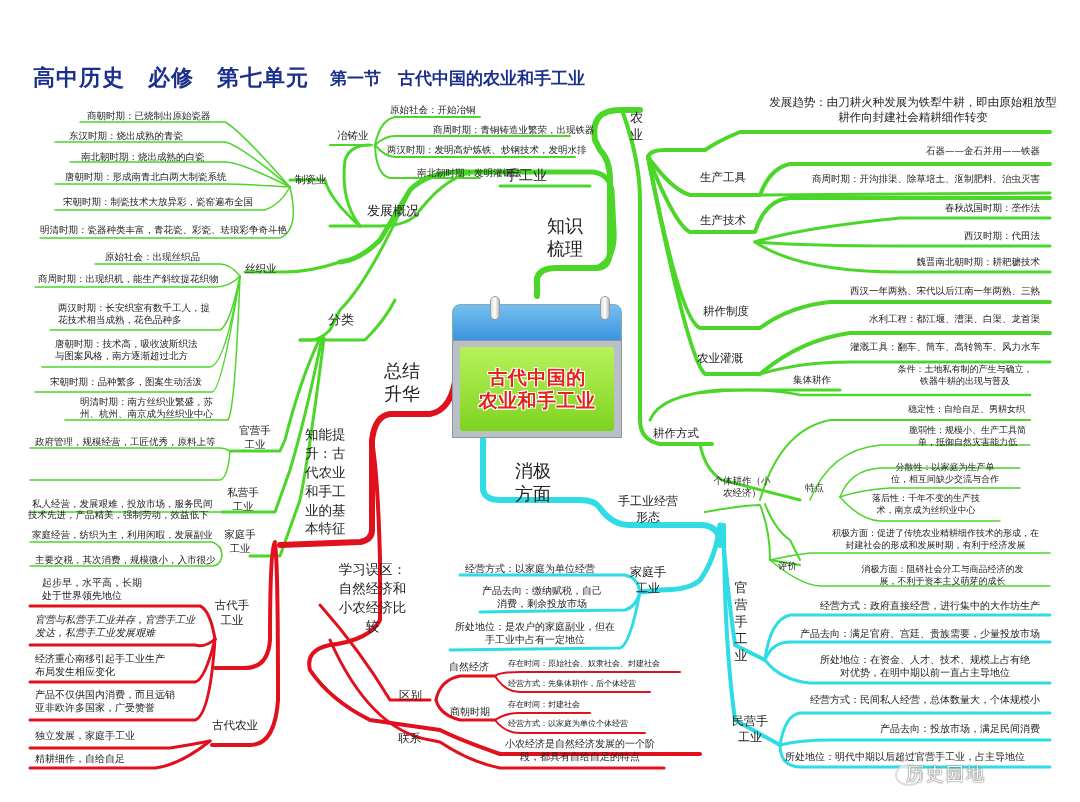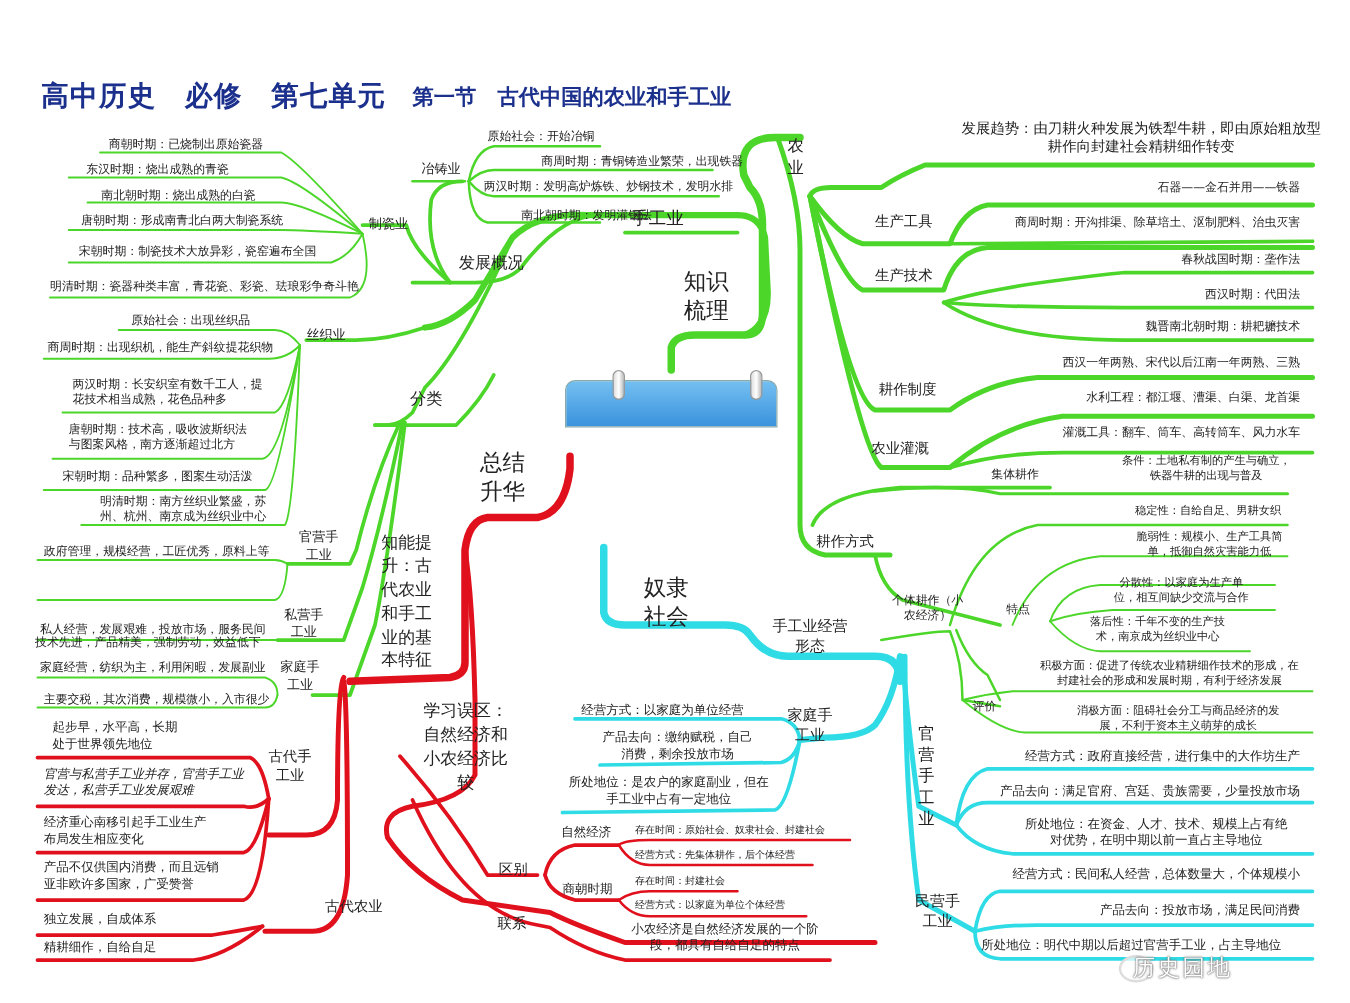--- a/index.html
+++ b/index.html
@@ -144,20 +144,26 @@
   </g>
 </svg>
 
 <div class="t title-main" style="left:33px;top:64px;">高中历史　必修　第七单元</div>
 <div class="t title-sub" style="left:330px;top:67px;">第一节　古代中国的农业和手工业</div>
 
 <div id="calendar">
   <div class="top"></div>
   <div class="ring a"></div>
   <div class="ring b"></div>
+  <div class="body">
+    <div class="inner">
+      <span>古代中国的</span>
+      <span>农业和手工业</span>
+    </div>
+  </div>
 </div>
 
 <div class="t l" style="left:547px;top:215px;width:40px;white-space:normal;">知识梳理</div>
 <div class="t m" style="left:505px;top:166px;font-size:14px;">手工业</div>
 <div class="t m" style="left:367px;top:203px;">发展概况</div>
 <div class="t s" style="left:337px;top:129px;">冶铸业</div>
 <div class="t xs" style="left:390px;top:104px;">原始社会：开始冶铜</div>
 <div class="t xs" style="left:397px;top:124px;margin-left:36px;">商周时期：青铜铸造业繁荣，出现铁器</div>
 <div class="t xs" style="left:387px;top:144px;">两汉时期：发明高炉炼铁、炒钢技术，发明水排</div>
 <div class="t xs" style="left:372px;top:167px;padding-left:45px;">南北朝时期：发明灌钢法</div>
@@ -215,36 +221,36 @@
 <div class="t xs vert c" style="left:828px;top:528px;width:215px;font-size:9px;">积极方面：促进了传统农业精耕细作技术的形成，在封建社会的形成和发展时期，有利于经济发展</div>
 <div class="t xs vert c" style="left:860px;top:564px;width:165px;font-size:9px;">消极方面：阻碍社会分工与商品经济的发展，不利于资本主义萌芽的成长</div>
 
 <div class="t l" style="left:384px;top:360px;width:40px;white-space:normal;">总结升华</div>
 <div class="t m vert" style="left:305px;top:425px;width:50px;font-size:13.5px;line-height:1.4;">知能提升：古代农业和手工业的基本特征</div>
 <div class="t s vert c" style="left:212px;top:598px;width:40px;font-size:11.5px;">古代手工业</div>
 <div class="t xs vert" style="left:42px;top:576px;width:105px;font-size:10px;">起步早，水平高，长期处于世界领先地位</div>
 <div class="t xs vert" style="left:35px;top:613px;width:160px;font-size:10px;font-style:italic;">官营与私营手工业并存，官营手工业发达，私营手工业发展艰难</div>
 <div class="t xs vert" style="left:35px;top:652px;width:130px;font-size:10px;">经济重心南移引起手工业生产布局发生相应变化</div>
 <div class="t xs vert" style="left:35px;top:688px;width:145px;font-size:10px;">产品不仅供国内消费，而且远销亚非欧许多国家，广受赞誉</div>
-<div class="t s" style="left:212px;top:718px;font-size:11.5px;margin-left:48px;">古代农业</div>
-<div class="t xs" style="left:35px;top:729px;font-size:10px;">独立发展，自成体系</div>
+<div class="t s" style="left:212px;top:718px;font-size:11.5px;">古代农业</div>
+<div class="t xs" style="left:35px;top:729px;font-size:10px;">独立发展，家庭手工业</div>
 <div class="t xs" style="left:35px;top:752px;font-size:10px;">精耕细作，自给自足</div>
 
 <div class="t m vert c" style="left:335px;top:560px;width:75px;font-size:13.5px;line-height:1.4;">学习误区：自然经济和小农经济比较</div>
 <div class="t s" style="left:399px;top:688px;font-size:11.5px;">区别</div>
 <div class="t xs" style="left:449px;top:660px;font-size:10px;">自然经济</div>
 <div class="t xs" style="left:508px;top:659px;font-size:8px;">存在时间：原始社会、奴隶社会、封建社会</div>
 <div class="t xs" style="left:508px;top:679px;font-size:8px;">经营方式：先集体耕作，后个体经营</div>
 <div class="t xs" style="left:450px;top:705px;font-size:10px;">商朝时期</div>
 <div class="t xs" style="left:508px;top:700px;font-size:8px;">存在时间：封建社会</div>
 <div class="t xs" style="left:508px;top:719px;font-size:8px;">经营方式：以家庭为单位个体经营</div>
 <div class="t s" style="left:398px;top:731px;font-size:11.5px;">联系</div>
 <div class="t xs vert c" style="left:505px;top:737px;width:150px;font-size:10px;">小农经济是自然经济发展的一个阶段，都具有自给自足的特点</div>
 
-<div class="t l" style="left:515px;top:460px;width:40px;white-space:normal;">奴隶社会</div>
+<div class="t l" style="left:515px;top:460px;width:40px;white-space:normal;">消极方面</div>
 <div class="t s vert c" style="left:617px;top:494px;width:62px;font-size:12px;">手工业经营形态</div>
 <div class="t s vert c" style="left:628px;top:565px;width:40px;font-size:12px;">家庭手工业</div>
 <div class="t xs" style="left:465px;top:562px;font-size:10px;">经营方式：以家庭为单位经营</div>
 <div class="t xs vert c" style="left:482px;top:584px;width:120px;font-size:10px;">产品去向：缴纳赋税，自己消费，剩余投放市场</div>
 <div class="t xs vert c" style="left:455px;top:620px;width:160px;font-size:10px;">所处地位：是农户的家庭副业，但在手工业中占有一定地位</div>
 <div class="t m vert c" style="left:731px;top:580px;width:20px;font-size:13px;">官营手工业</div>
 <div class="t xs r" style="right:40px;top:599px;font-size:10px;">经营方式：政府直接经营，进行集中的大作坊生产</div>
 <div class="t xs r" style="right:40px;top:627px;font-size:10px;">产品去向：满足官府、宫廷、贵族需要，少量投放市场</div>
 <div class="t xs vert c" style="left:820px;top:653px;width:210px;font-size:10px;">所处地位：在资金、人才、技术、规模上占有绝对优势，在明中期以前一直占主导地位</div>
 <div class="t s vert c" style="left:730px;top:714px;width:40px;font-size:12px;">民营手工业</div>

